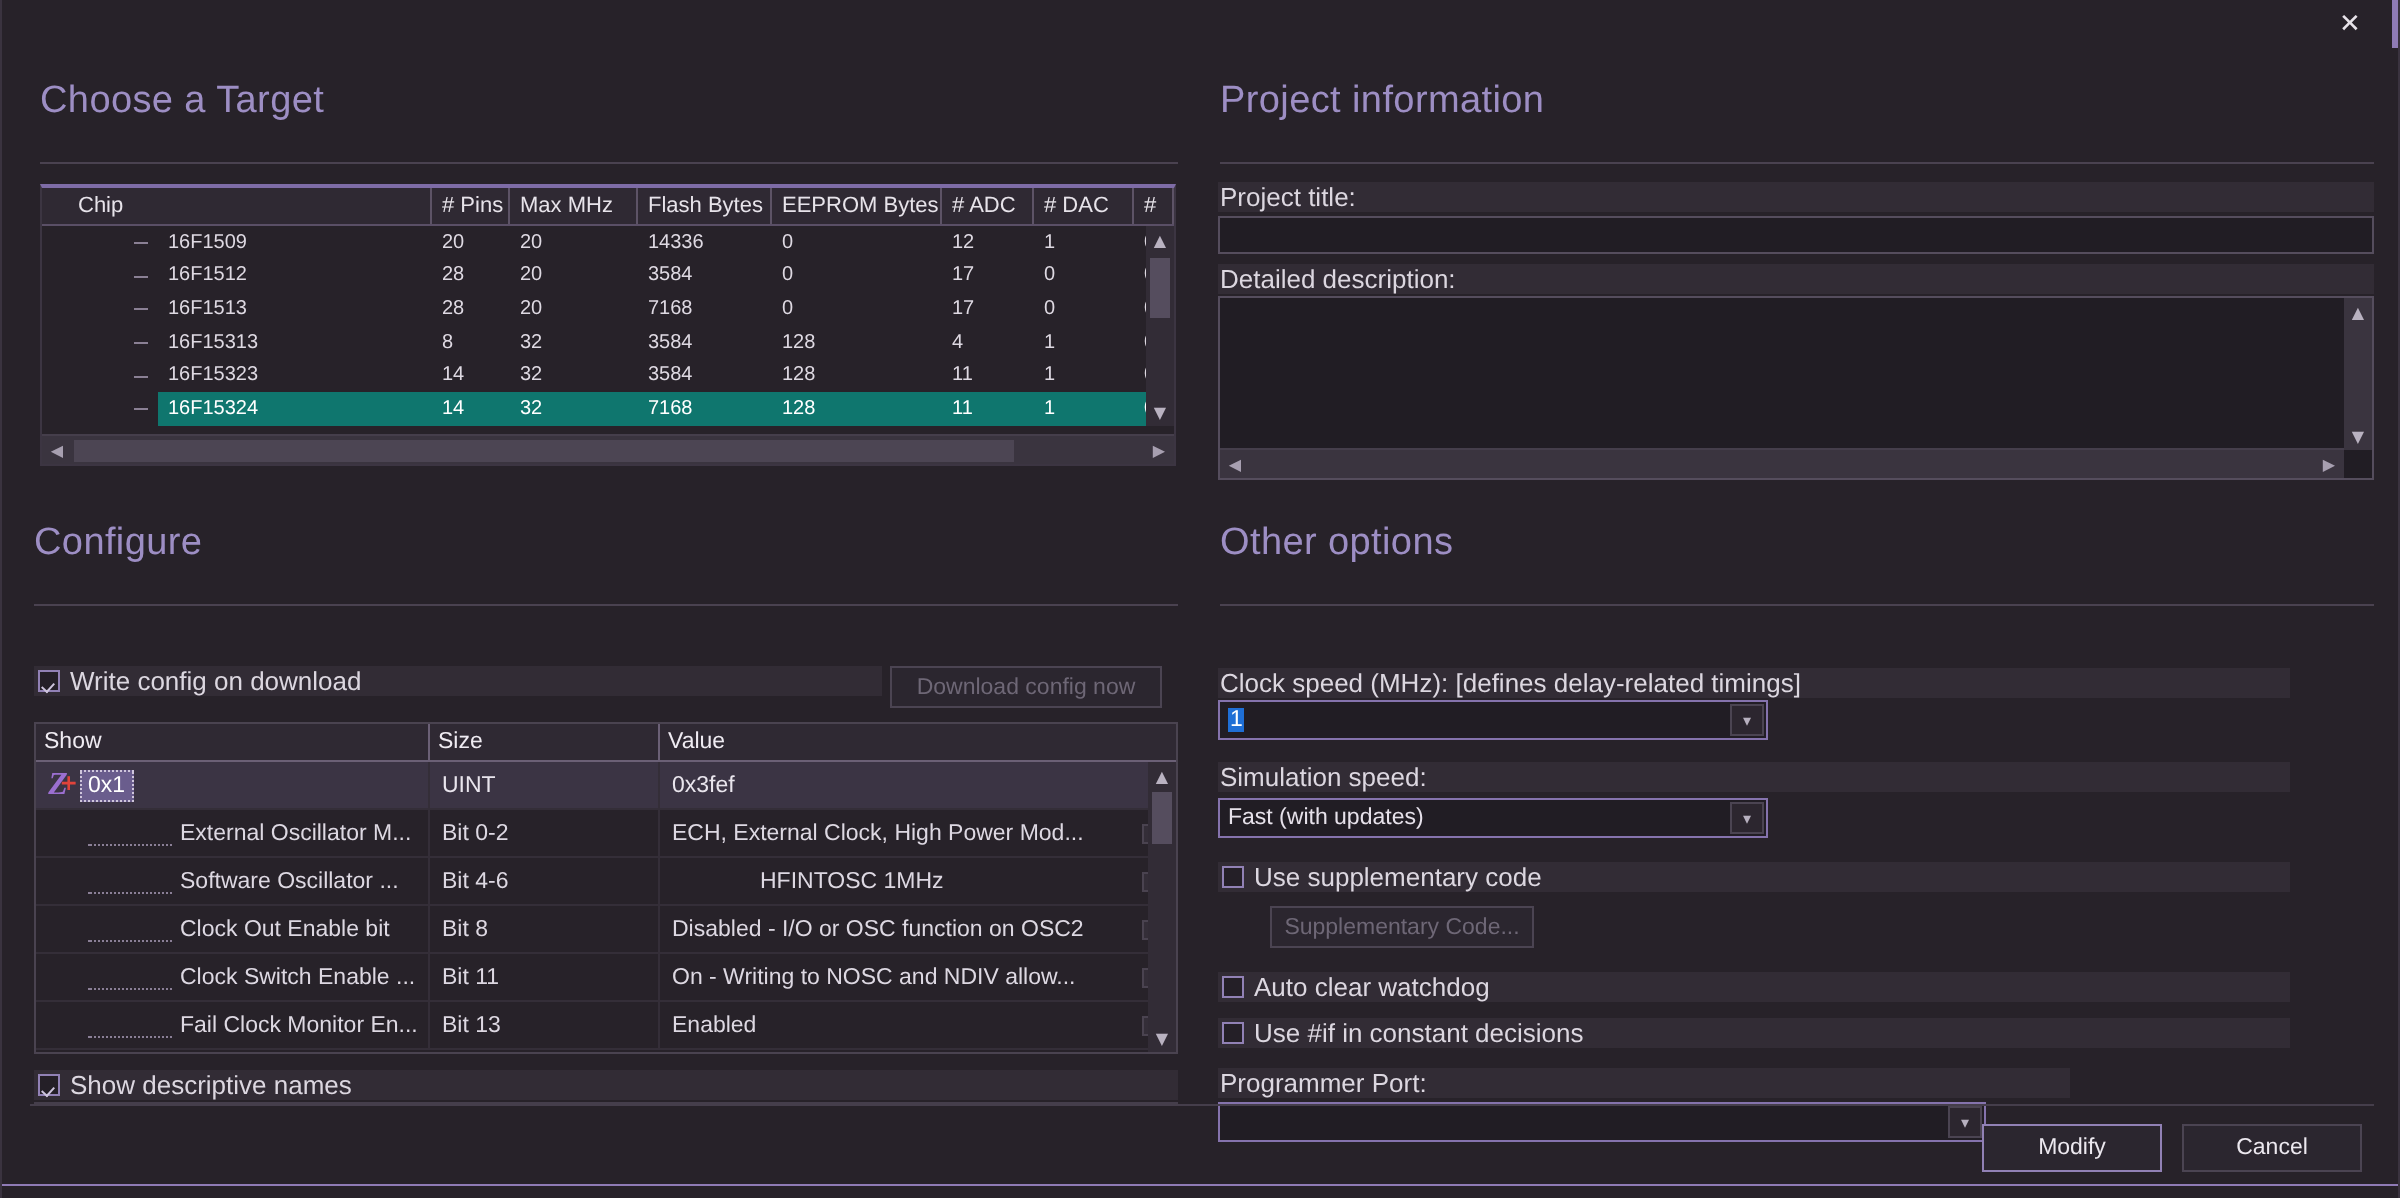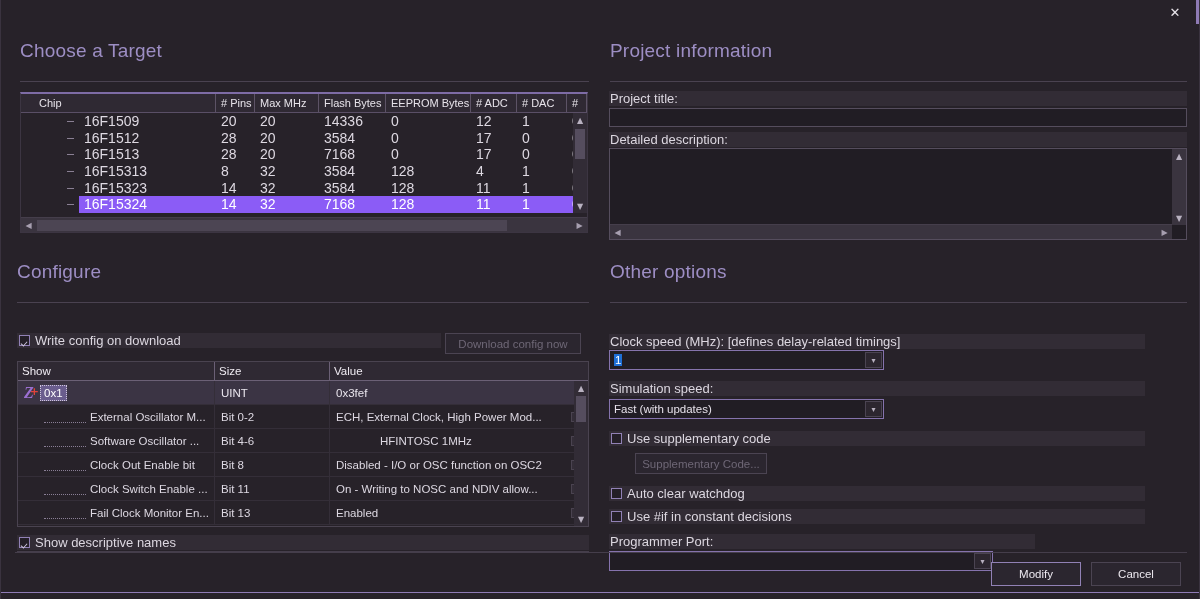--- a/index.html
+++ b/index.html
@@ -97,23 +97,23 @@
     display: flex; align-items: center;
     padding-left: 5px;
     border-right: 1px solid #5d5366;
     white-space: nowrap;
     overflow: hidden;
   }
   .chip-body { position: relative; height: 100px; overflow: hidden; }
   .chip-row {
     display: flex; height: 16.6px; align-items: stretch;
   }
-  .chip-row.sel .cell { background: #8b5cf6; color: #ffffff; }
+  .chip-row.sel .cell { background: #0f766e; color: #ffffff; }
   .chip-row .cell {
-    color: #ded9e2; font-size: 14px;
+    color: #ded9e2; font-size: 10px;
     display: flex; align-items: center;
     padding-left: 5px; white-space: nowrap; overflow: hidden;
   }
   .tree-gutter {
     width: 58px; flex: 0 0 58px;
     position: relative;
   }
   .tree-dash {
     position: absolute; left: 46px; top: 50%;
     width: 7px; height: 1px; background: #8a8094;

